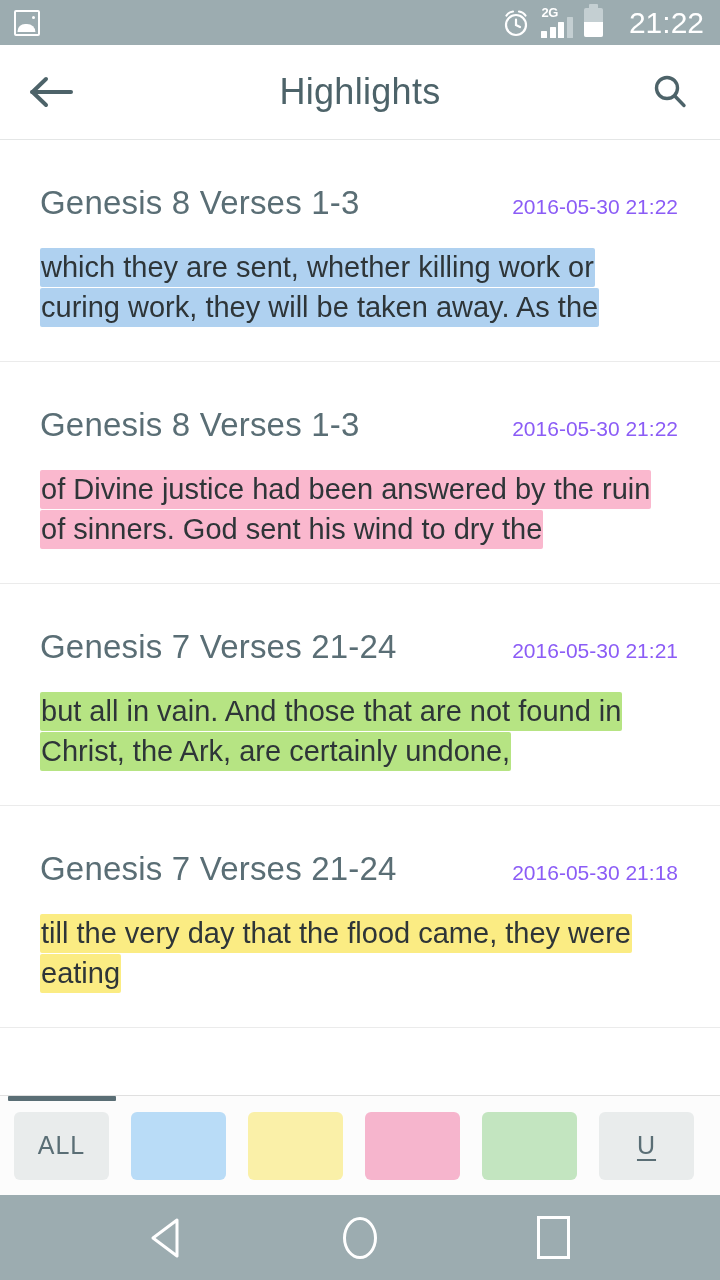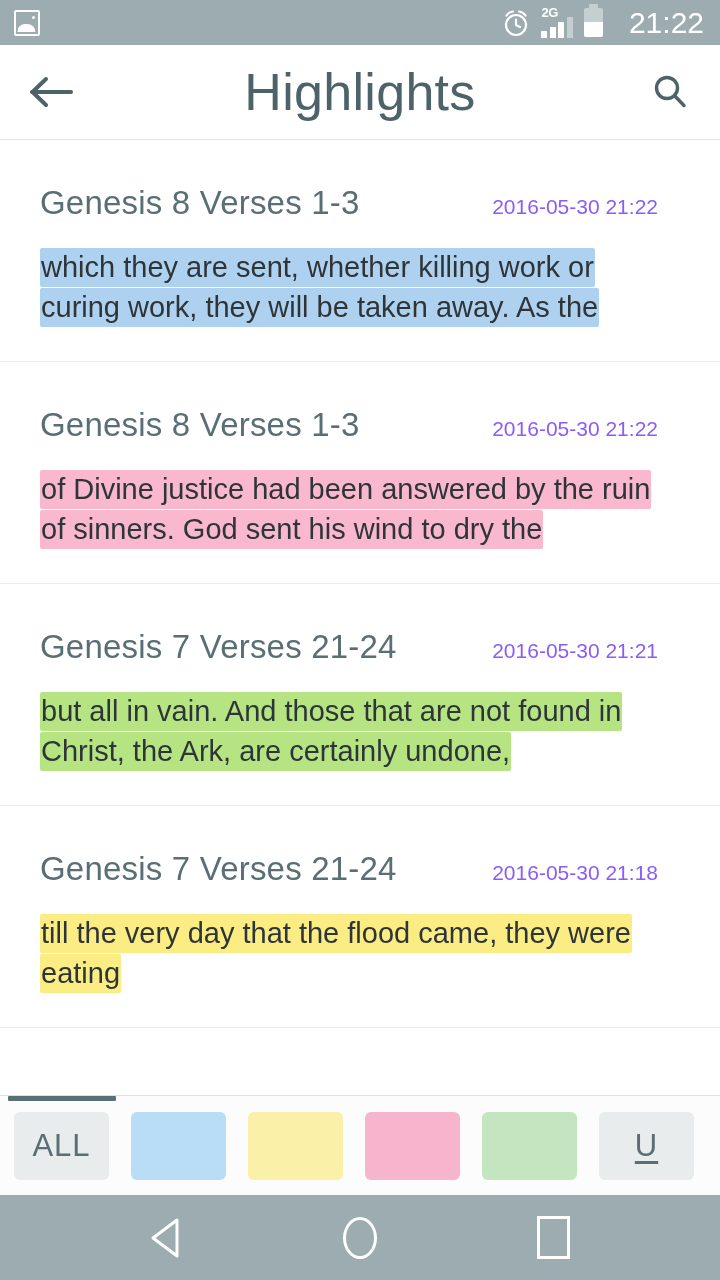--- a/index.html
+++ b/index.html
@@ -114,37 +114,37 @@
     padding: 0 26px 0 28px;
     box-sizing: border-box;
     position: relative;
     border-bottom: 1px solid #E4E6E6;
   }
   .back-btn { width: 48px; height: 48px; display: flex; align-items: center; justify-content: center; cursor: pointer; }
   .title {
     position: absolute;
     left: 0; right: 0;
     text-align: center;
-    font-size: 52px;
+    font-size: 36px;
     color: #4D6369;
     font-weight: 400;
     letter-spacing: 0.3px;
     pointer-events: none;
   }
   .search-btn { width: 48px; height: 48px; margin-left: auto; display: flex; align-items: center; justify-content: center; cursor: pointer; z-index: 2;}
 
   
   .list {
     flex: 1 1 auto;
     background: #ffffff;
     overflow: hidden;
     position: relative;
   }
   .entry {
-    padding: 44px 62px 34px 40px;
+    padding: 44px 42px 34px 40px;
     box-sizing: border-box;
     border-bottom: 1px solid #EBEBEB;
     position: relative;
   }
   .entry-head {
     display: flex;
     align-items: baseline;
     justify-content: space-between;
     margin-bottom: 16px;
   }
@@ -202,21 +202,21 @@
     padding: 0 14px;
     gap: 22px;
     box-sizing: border-box;
   }
   .chip {
     width: 95px; height: 68px;
     border-radius: 6px;
     display: flex;
     align-items: center;
     justify-content: center;
-    font-size: 31px;
+    font-size: 25px;
     color: #5A6E75;
     cursor: pointer;
     flex: 0 0 auto;
     box-sizing: border-box;
     letter-spacing: 1px;
   }
   .chip-neutral { background: #E9ECEC; }
   .chip .u-glyph { text-decoration: underline; text-underline-offset: 5px; }
 
   

